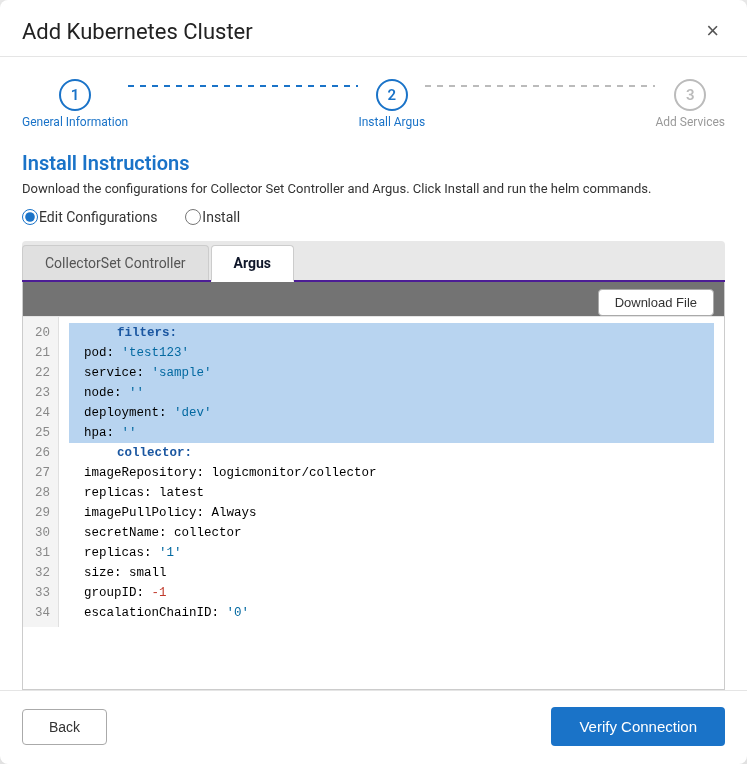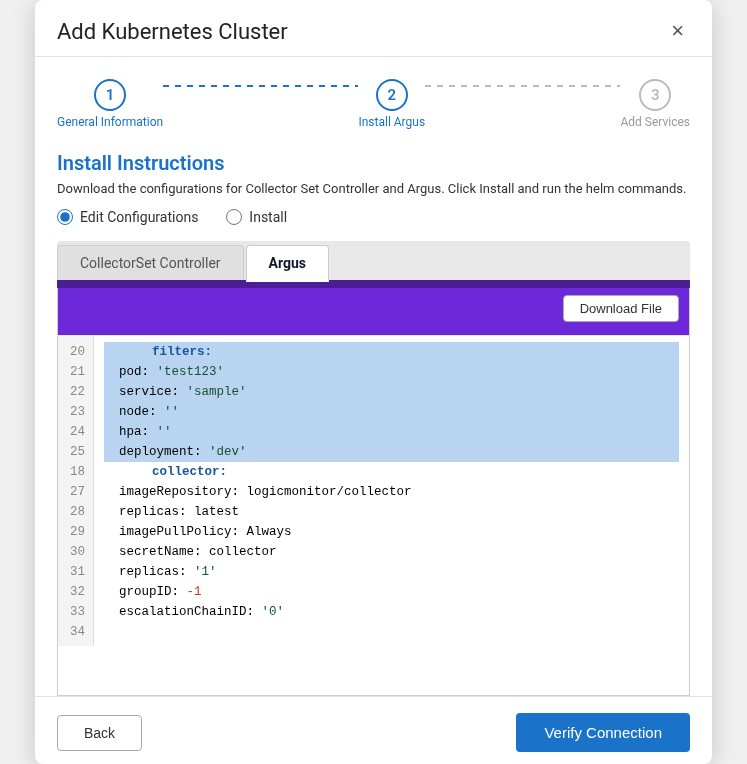--- a/index.html
+++ b/index.html
@@ -8,21 +8,21 @@
       background: #f0f0f0;
       display: flex;
       justify-content: center;
       align-items: center;
       min-height: 100vh;
     }
     .dialog {
       background: #fff;
       border-radius: 8px;
       box-shadow: 0 4px 24px rgba(0,0,0,0.18);
-      width: 677px;
+      width: 747px;
       min-height: 764px;
       position: relative;
       display: flex;
       flex-direction: column;
     }
     .dialog-header {
       display: flex;
       align-items: center;
       justify-content: space-between;
       padding: 18px 22px 12px 22px;
@@ -120,38 +120,38 @@
     
     .radio-group {
       display: flex;
       align-items: center;
       gap: 28px;
       margin-bottom: 16px;
     }
     .radio-label {
       display: flex;
       align-items: center;
-      gap: 7px;
+      gap: 1px;
       font-size: 14px;
       color: #333;
       cursor: pointer;
     }
     .radio-label input[type="radio"] {
       accent-color: #1a73c8;
       width: 16px;
       height: 16px;
     }
     
     .tabs-container {
       background: #e8e8e8;
       border-radius: 4px 4px 0 0;
       display: flex;
       align-items: flex-end;
       padding: 0 0 0 0;
-      border-bottom: 8px solid #4c1d95;
+      border-bottom: 2px solid #4c1d95;
     }
     .tab {
       padding: 9px 22px;
       font-size: 14px;
       cursor: pointer;
       color: #555;
       background: #e0e0e0;
       border: 1px solid #ccc;
       border-bottom: none;
       border-radius: 4px 4px 0 0;
@@ -171,22 +171,22 @@
     .code-wrapper {
       border: 1px solid #ccc;
       border-top: none;
       background: #fff;
       position: relative;
       flex: 1;
     }
     .download-btn-row {
       display: flex;
       justify-content: flex-end;
-      padding: 7px 10px 13px 10px;
-      background: #6d28d9;
+      padding: 7px 10px 0 10px;
+      background: #737373;
       border-bottom: 1px solid #e5e5e5;
     }
     .download-btn {
       background: #fff;
       border: 1px solid #aaa;
       border-radius: 4px;
       padding: 5px 16px;
       font-size: 13px;
       cursor: pointer;
       color: #333;
@@ -214,28 +214,28 @@
       flex: 1;
       padding: 6px 10px;
       overflow-x: auto;
     }
     .code-lines div { line-height: 1.6; white-space: pre; }
     .highlight-blue {
       background: #b8d4f0;
       display: block;
     }
     .kw { color: #1a56a0; font-weight: 600; padding-left: 48px; }
-    .str { color: #14532d; }
+    .str { color: #0369a1; }
     .num { color: #c0392b; }
     
     .dialog-footer {
       display: flex;
       justify-content: space-between;
       align-items: center;
-      padding: 16px 22px 12px 22px;
+      padding: 16px 22px 18px 22px;
       border-top: 1px solid #e5e5e5;
       margin-top: auto;
     }
     .back-btn {
       background: #fff;
       border: 1px solid #aaa;
       border-radius: 4px;
       padding: 9px 26px;
       font-size: 14px;
       cursor: pointer;
@@ -305,45 +305,46 @@
         <button class="download-btn">Download File</button>
       </div>
       <div class="code-block">
         <div class="line-numbers">
           <div>20</div>
           <div>21</div>
           <div>22</div>
           <div>23</div>
           <div>24</div>
           <div>25</div>
-          <div>18</div>
+          <div>26</div>
           <div>27</div>
           <div>28</div>
           <div>29</div>
           <div>30</div>
           <div>31</div>
           <div>32</div>
           <div>33</div>
           <div>34</div>
           <div>35</div>
 
         </div>
         <div class="code-lines">
           <div class="highlight-blue"><span class="kw">filters:</span></div>
           <div class="highlight-blue">  pod: <span class="str">'test123'</span></div>
           <div class="highlight-blue">  service: <span class="str">'sample'</span></div>
           <div class="highlight-blue">  node: <span class="str">''</span></div>
+          <div class="highlight-blue">  deployment: <span class="str">'dev'</span></div>
           <div class="highlight-blue">  hpa: <span class="str">''</span></div>
-          <div class="highlight-blue">  deployment: <span class="str">'dev'</span></div>
           <div><span class="kw">collector:</span></div>
           <div>  imageRepository: logicmonitor/collector</div>
           <div>  replicas: latest</div>
           <div>  imagePullPolicy: Always</div>
           <div>  secretName: collector</div>
           <div>  replicas: <span class="str">'1'</span></div>
+          <div>  size: small</div>
           <div>  groupID: <span class="num">-1</span></div>
           <div>  escalationChainID: <span class="str">'0'</span></div>
 
         </div>
       </div>
     </div>
   </div>
 
   <div class="dialog-footer">
     <button class="back-btn">Back</button>

